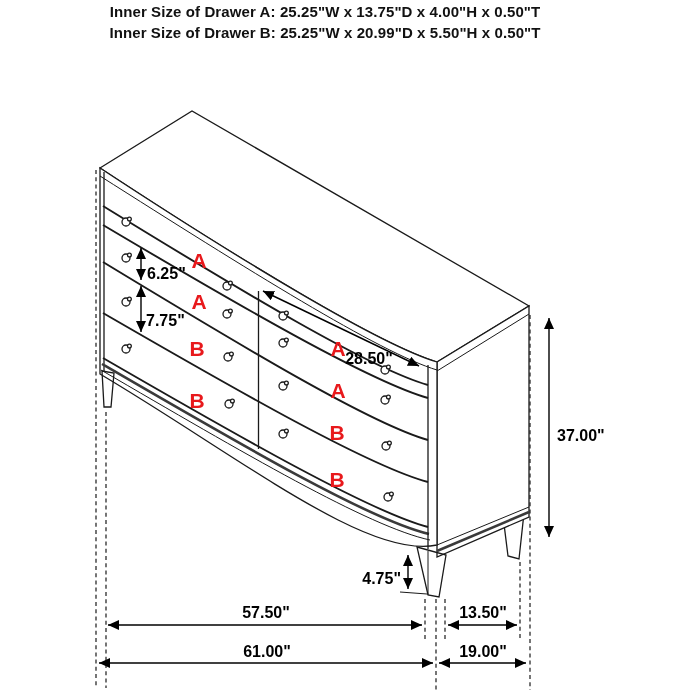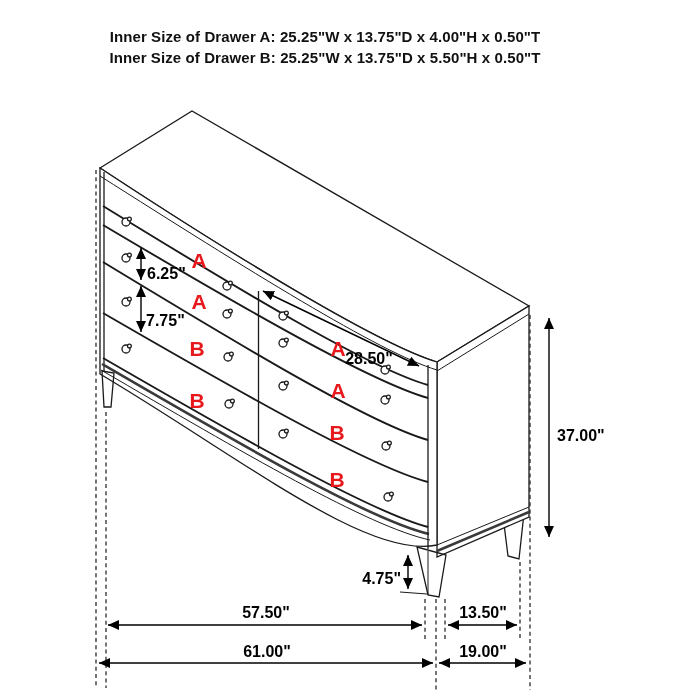--- a/index.html
+++ b/index.html
@@ -1,39 +1,39 @@
 <!DOCTYPE html>
 <html><head>
 <meta charset="utf-8">
 <style>
   html,body{margin:0;padding:0;background:#fff;}
   #stage{position:relative;width:700px;height:700px;background:#fff;overflow:hidden;
          font-family:"Liberation Sans","DejaVu Sans",sans-serif;}
-  #hdr{position:absolute;left:20px;top:26px;width:610px;text-align:center;
+  #hdr{position:absolute;left:20px;top:1px;width:610px;text-align:center;
        font-weight:bold;font-size:15px;line-height:21px;color:#111;letter-spacing:.1px;}
   svg{position:absolute;left:0;top:0;}
   .ln{fill:none;stroke:#1a1a1a;stroke-width:1.3;}
   .thin{fill:none;stroke:#1a1a1a;stroke-width:1;}
   .heavy{fill:none;stroke:#1a1a1a;stroke-width:1.9;}
   .mold{fill:none;stroke:#3a3a3a;stroke-width:2.6;}
   .face{fill:#ffffff;stroke:#1a1a1a;stroke-width:1.3;}
   .dash{fill:none;stroke:#1a1a1a;stroke-width:1.2;stroke-dasharray:4 3.2;}
   .dim{fill:none;stroke:#000;stroke-width:1.4;}
   .dimtxt{font:bold 16px "Liberation Sans","DejaVu Sans",sans-serif;fill:#000;}
   .red{font:bold 21px "Liberation Sans","DejaVu Sans",sans-serif;}
   .knob{fill:#fff;stroke:#1a1a1a;stroke-width:1.3;}
 </style>
 </head>
 <body>
 
 <div id="stage">
 
   <div id="hdr">
     <div>Inner Size of Drawer A: 25.25"W x 13.75"D x 4.00"H x 0.50"T</div>
-    <div>Inner Size of Drawer B: 25.25"W x 13.75"D x 5.50"H x 0.50"T</div>
+    <div>Inner Size of Drawer B: 25.25"W x 20.99"D x 5.50"H x 0.50"T</div>
   </div>
 
   <svg width="700" height="700" viewBox="0 0 700 700">
     <defs>
       <marker id="ah" markerUnits="userSpaceOnUse" markerWidth="12" markerHeight="10" refX="11" refY="5" orient="auto-start-reverse">
         <path d="M0,0 L11,5 L0,10 Z" fill="#000"></path>
       </marker>
     </defs>
 
     <path class="ln" d="M502,508 L524,513 L519,559 L508,556 Z" fill="#fff"></path>

